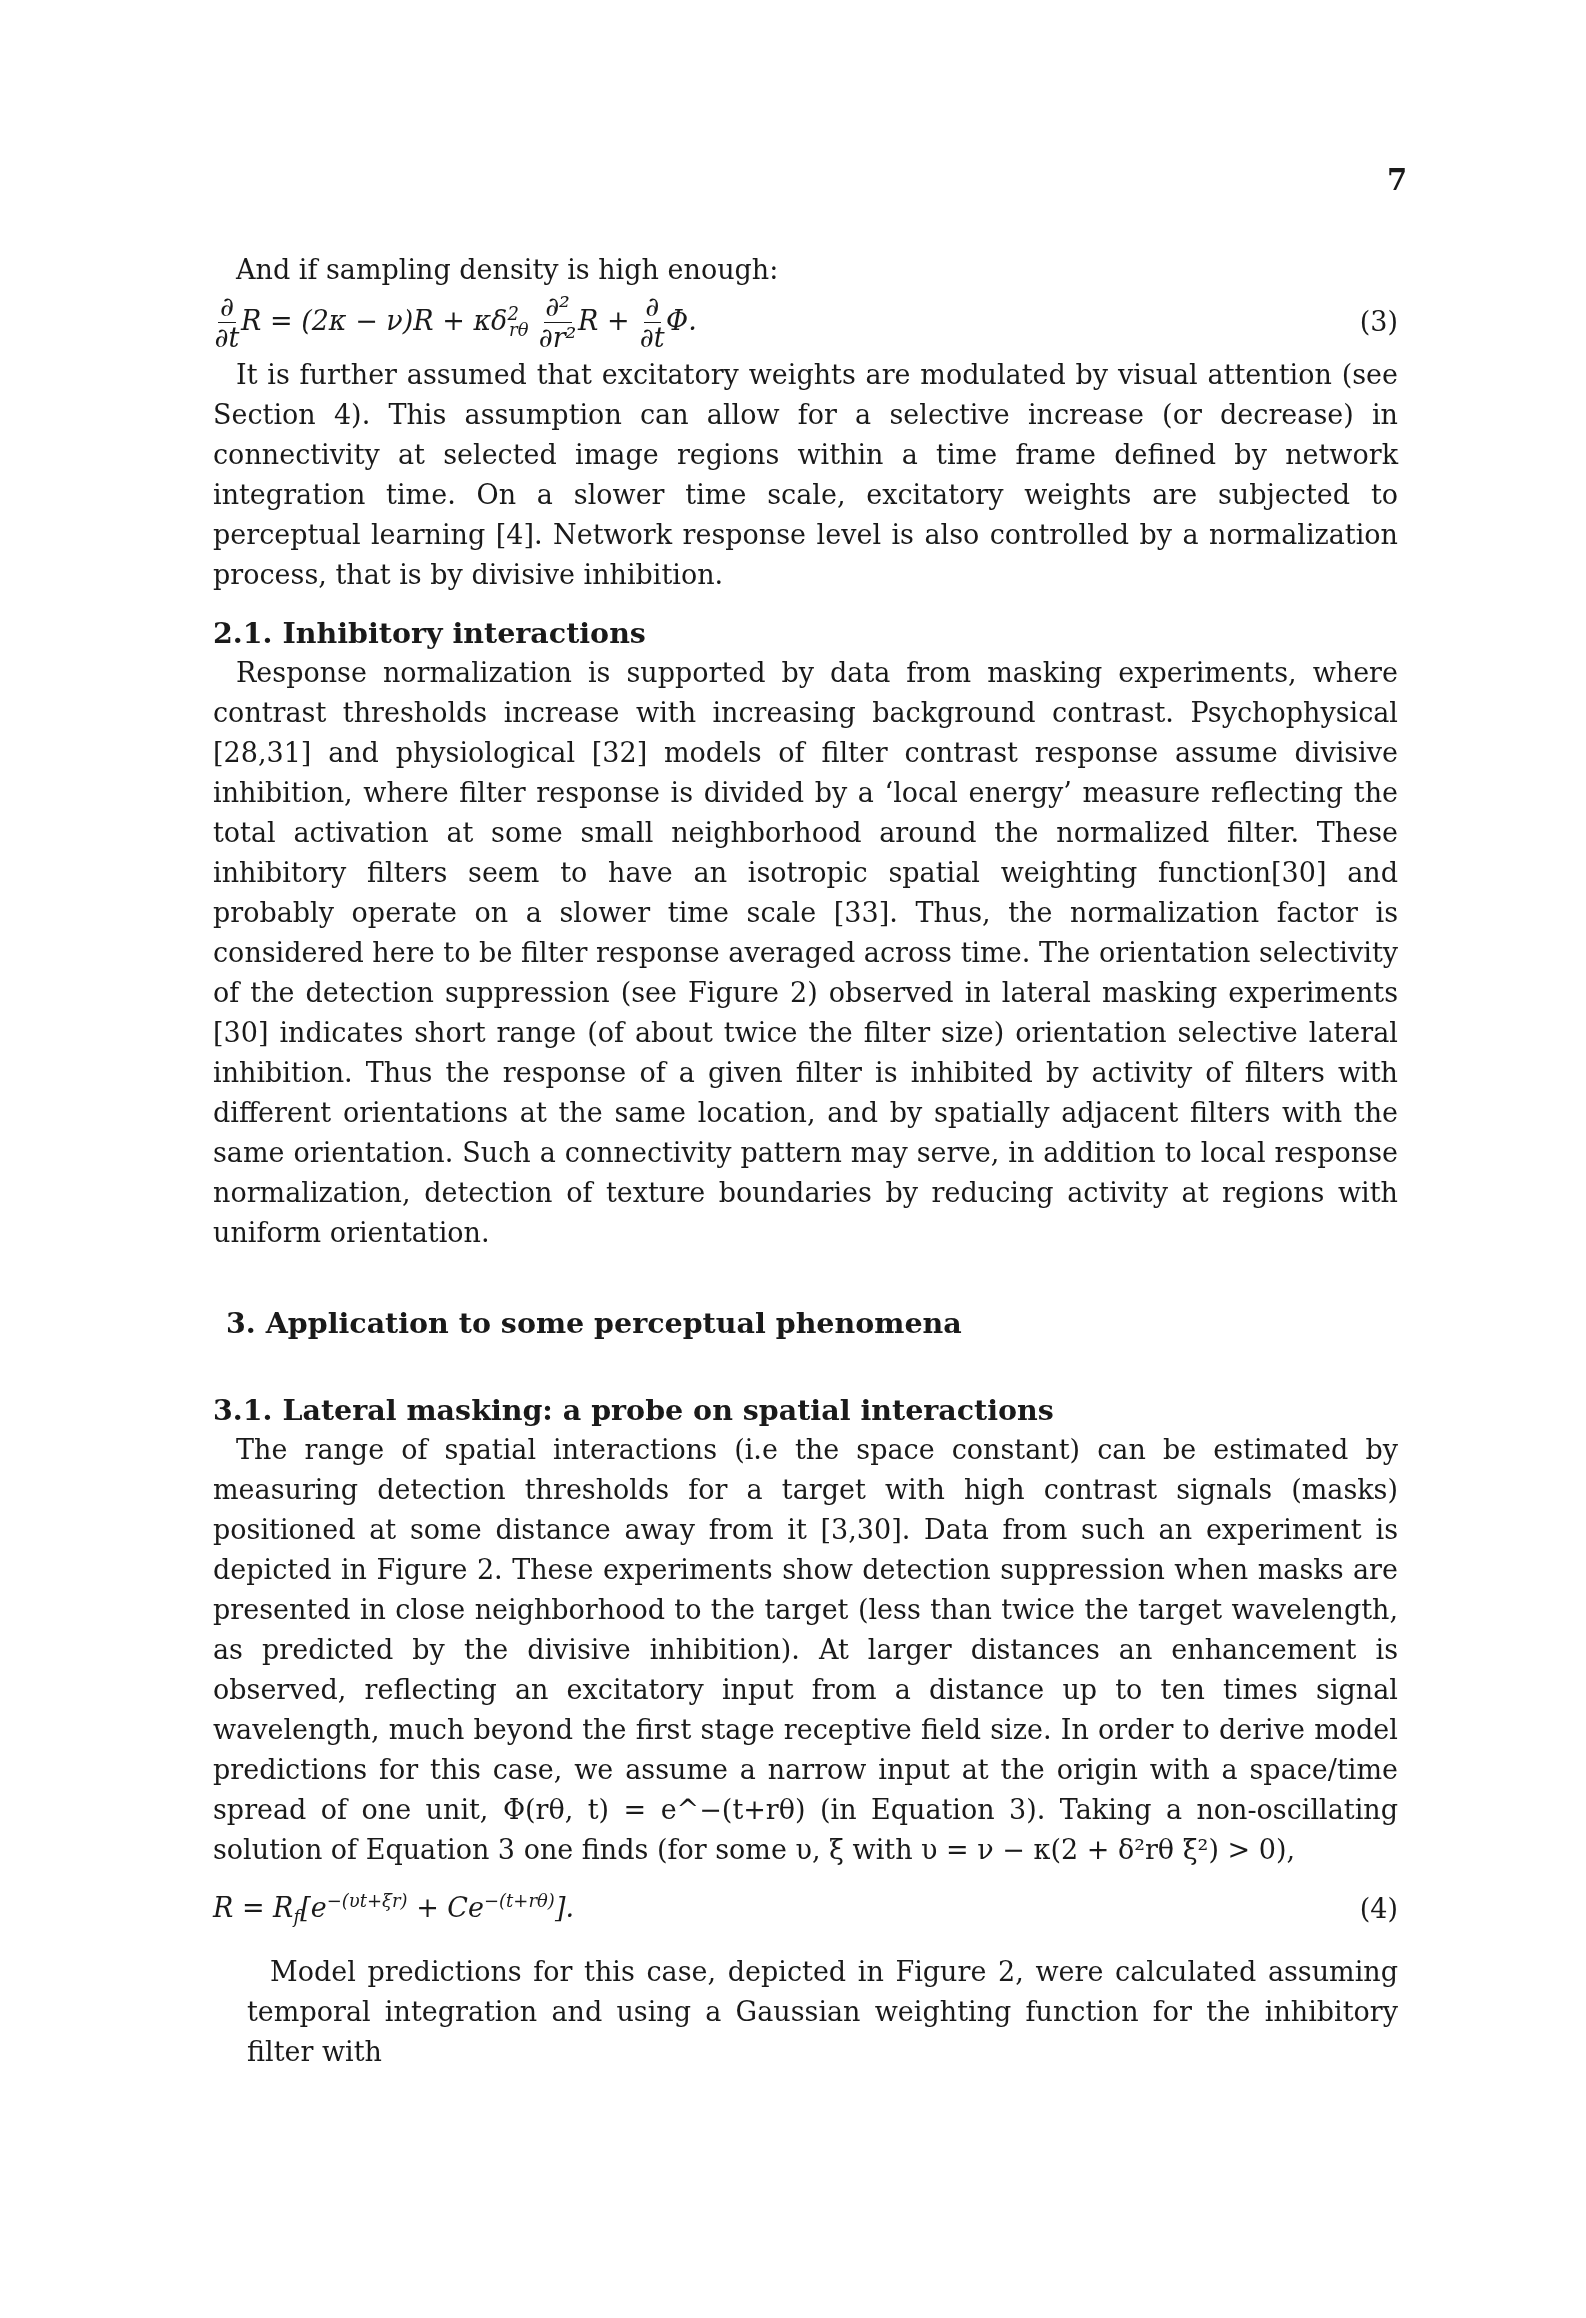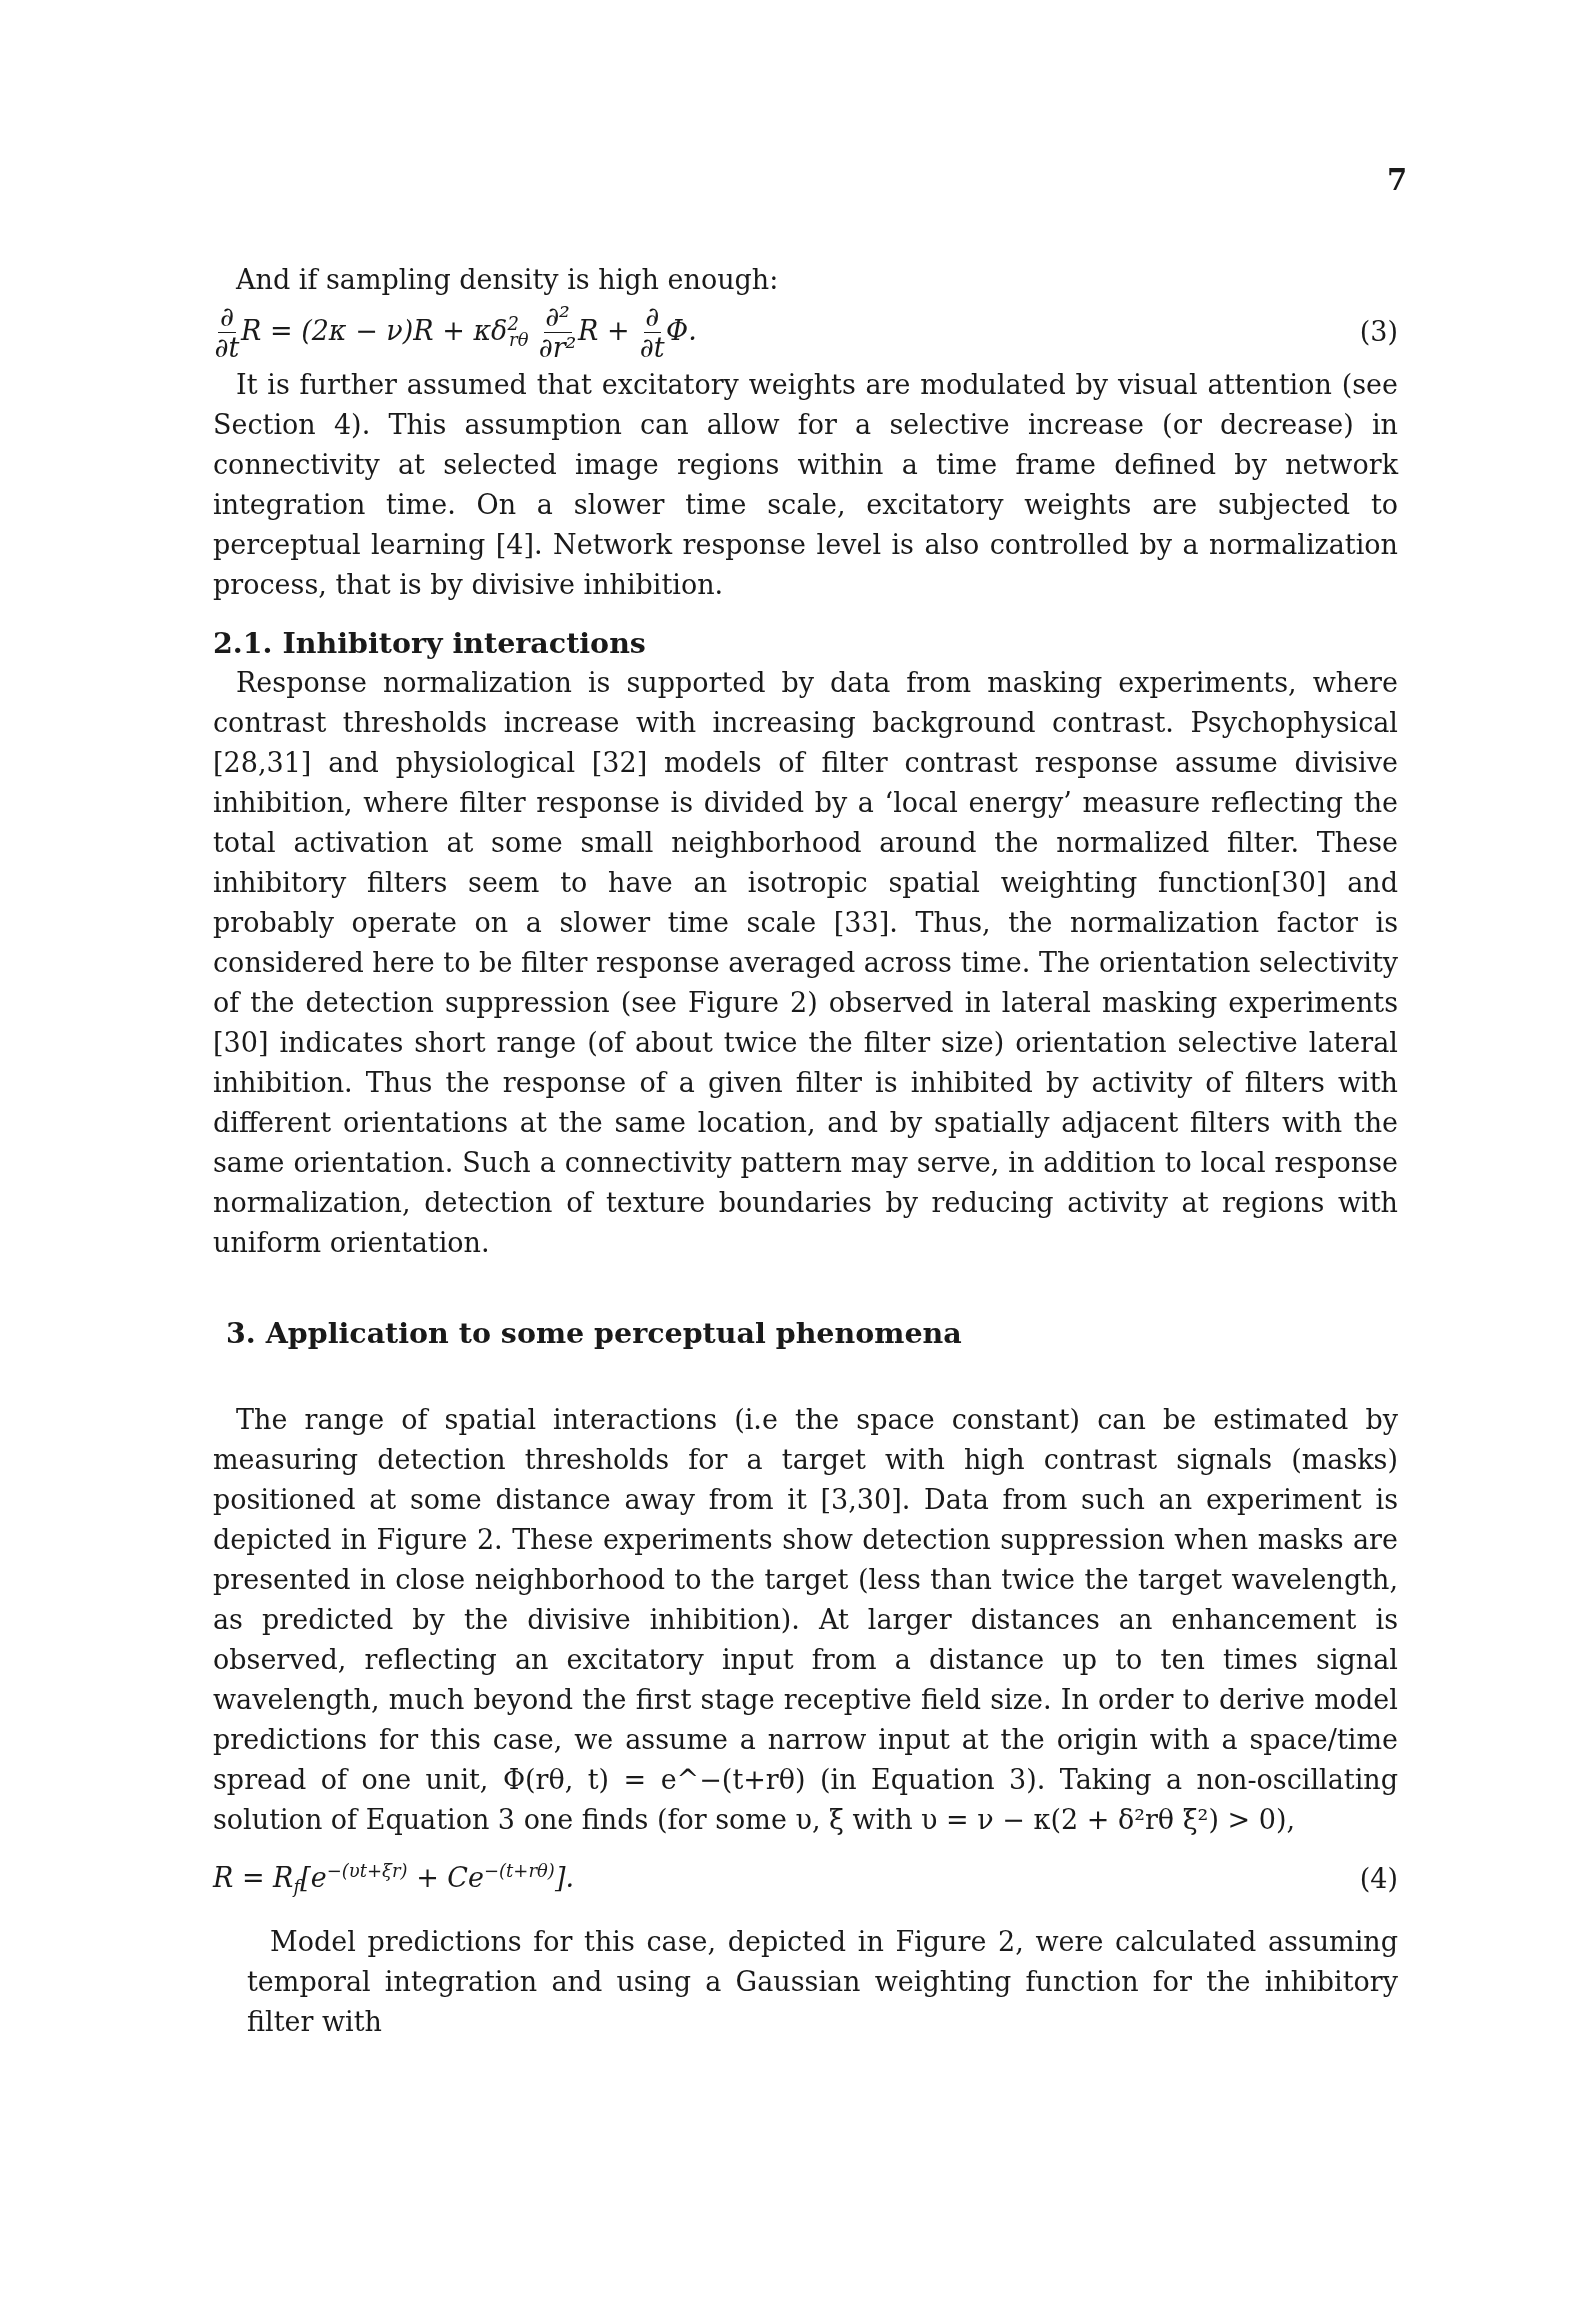--- a/index.html
+++ b/index.html
@@ -1,18 +1,18 @@
 <!DOCTYPE html>
 <html style="font-size:13px"><head>
 <meta charset="utf-8">
 <style>
   html, body { margin: 0; padding: 0; background: #ffffff; }
   body { width: 1586px; height: 2319px; position: relative; overflow: hidden;
          font-family: "DejaVu Serif", "Liberation Serif", serif; color: #1a1a1a; }
-  .page { position: absolute; left: 213px; top: 16px; width: 1185px; }
+  .page { position: absolute; left: 213px; top: 6px; width: 1185px; }
   .pagenum { position: absolute; left: 1387px; top: 163px; font-size: 29px; font-weight: bold; }
   .p { font-size: 27px; line-height: 40px; text-align: justify; text-align-last: left; margin: 0; }
   .indent { text-indent: 23px; }
   .h2 { font-size: 28.5px; font-weight: bold; line-height: 40px; margin: 0; }
   .h1 { font-size: 28.5px; font-weight: bold; line-height: 40px; margin: 13px; }
   .eq { position: relative; font-size: 27px; line-height: 40px; font-style: italic; display: flex; align-items: center; justify-content: space-between; }
   .eqnum { font-style: normal; }
   .frac { display: inline-flex; flex-direction: column; align-items: center; vertical-align: middle; line-height: 1; margin: 0 1.6px; }
   .frac .num { border-bottom: 1.6px solid #1a1a1a; padding: 0 1.6px 1.6px; }
   .frac .den { padding-top: 1.6px; }
@@ -49,20 +49,21 @@
   <p class="p indent" style="margin-top:3.3px;">It is further assumed that excitatory weights are modulated by visual attention (see Section 4). This assumption can allow for a selective increase (or decrease) in connectivity at selected image regions within a time frame defined by network integration time. On a slower time scale, excitatory weights are subjected to perceptual learning [4]. Network response level is also controlled by a normalization process, that is by divisive inhibition.</p>
 
   <div style="height:18px"></div>
   <h3 class="h2">2.1. Inhibitory interactions</h3>
   <p class="p indent">Response normalization is supported by data from masking experiments, where contrast thresholds increase with increasing background contrast. Psychophysical [28,31] and physiological [32] models of filter contrast response assume divisive inhibition, where filter response is divided by a ‘local energy’ measure reflecting the total activation at some small neighborhood around the normalized filter. These inhibitory filters seem to have an isotropic spatial weighting function[30] and probably operate on a slower time scale [33]. Thus, the normalization factor is considered here to be filter response averaged across time. The orientation selectivity of the detection suppression (see Figure 2) observed in lateral masking experiments [30] indicates short range (of about twice the filter size) orientation selective lateral inhibition. Thus the response of a given filter is inhibited by activity of filters with different orientations at the same location, and by spatially adjacent filters with the same orientation. Such a connectivity pattern may serve, in addition to local response normalization, detection of texture boundaries by reducing activity at regions with uniform orientation.</p>
 
   <div style="height:37px"></div>
   <h2 class="h1">3. Application to some perceptual phenomena</h2>
 
   <div style="height:34px"></div>
+  <h3 class="h2">3.1. Lateral masking: a probe on spatial interactions</h3>
   <p class="p indent">The range of spatial interactions (i.e the space constant) can be estimated by measuring detection thresholds for a target with high contrast signals (masks) positioned at some distance away from it [3,30]. Data from such an experiment is depicted in Figure 2. These experiments show detection suppression when masks are presented in close neighborhood to the target (less than twice the target wavelength, as predicted by the divisive inhibition). At larger distances an enhancement is observed, reflecting an excitatory input from a distance up to ten times signal wavelength, much beyond the first stage receptive field size. In order to derive model predictions for this case, we assume a narrow input at the origin with a space/time spread of one unit, Φ(rθ, t) = e^−(t+rθ) (in Equation 3). Taking a non-oscillating solution of Equation 3 one finds (for some υ, ξ with υ = ν − κ(2 + δ²rθ ξ²) &gt; 0),</p>
 
   <div class="eq" style="margin-top:11.4px;">
     <span>
       <span>R = R</span><sub>f</sub><span>[e</span><sup>−(υt+ξr)</sup><span> + Ce</span><sup>−(t+rθ)</sup><span>].</span>
     </span>
     <span class="eqnum">(4)</span>
   </div>
 
   <p class="p indent" style="margin-top:14.6px;margin-left:34px;">Model predictions for this case, depicted in Figure 2, were calculated assuming temporal integration and using a Gaussian weighting function for the inhibitory filter with</p>

